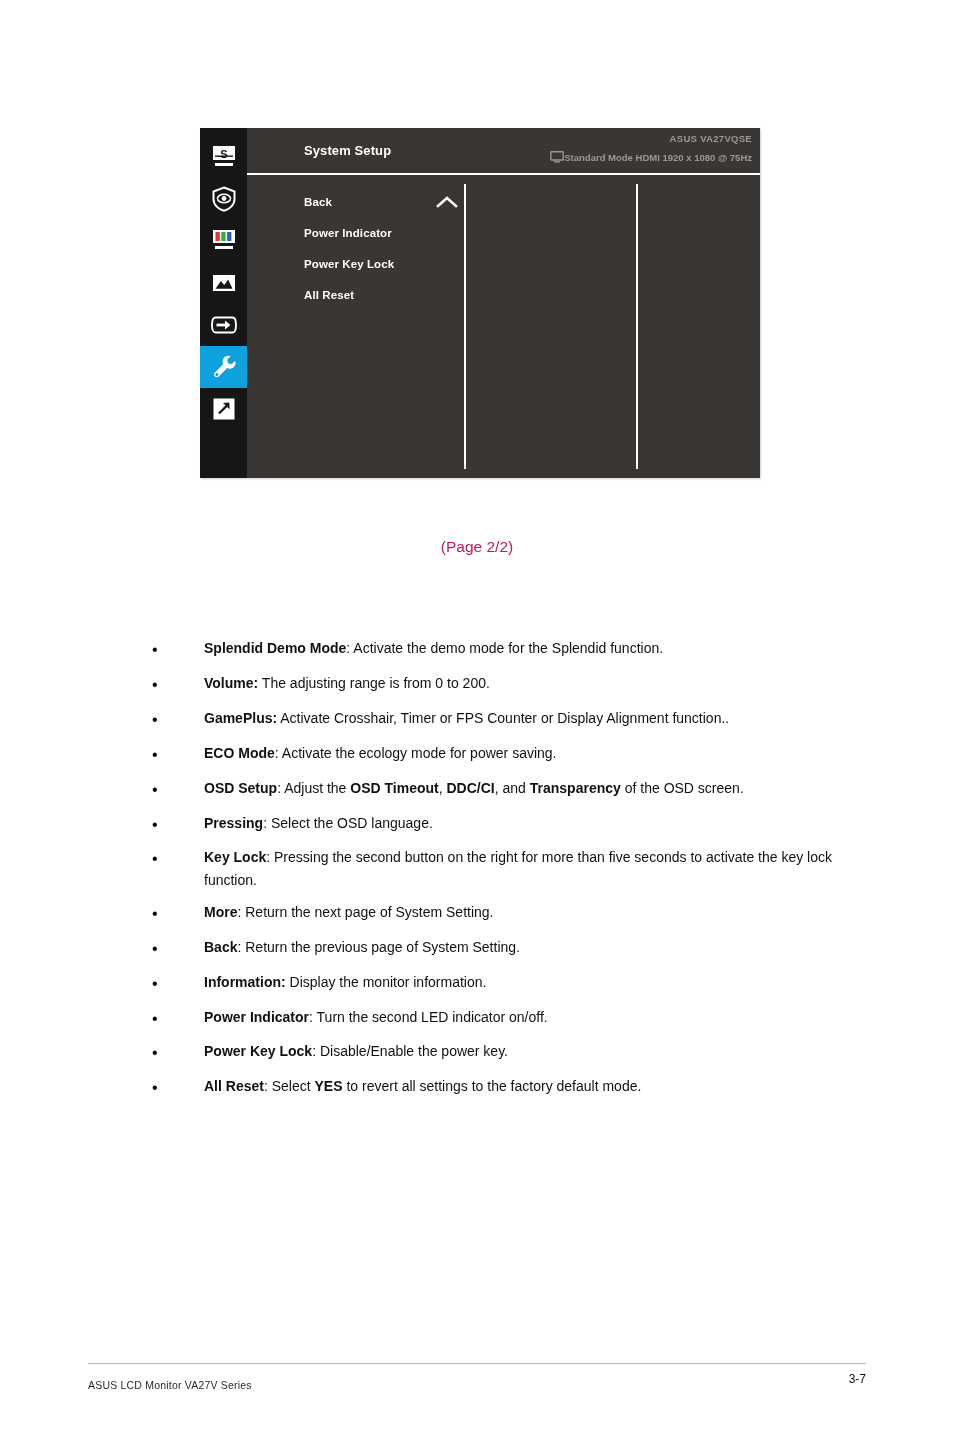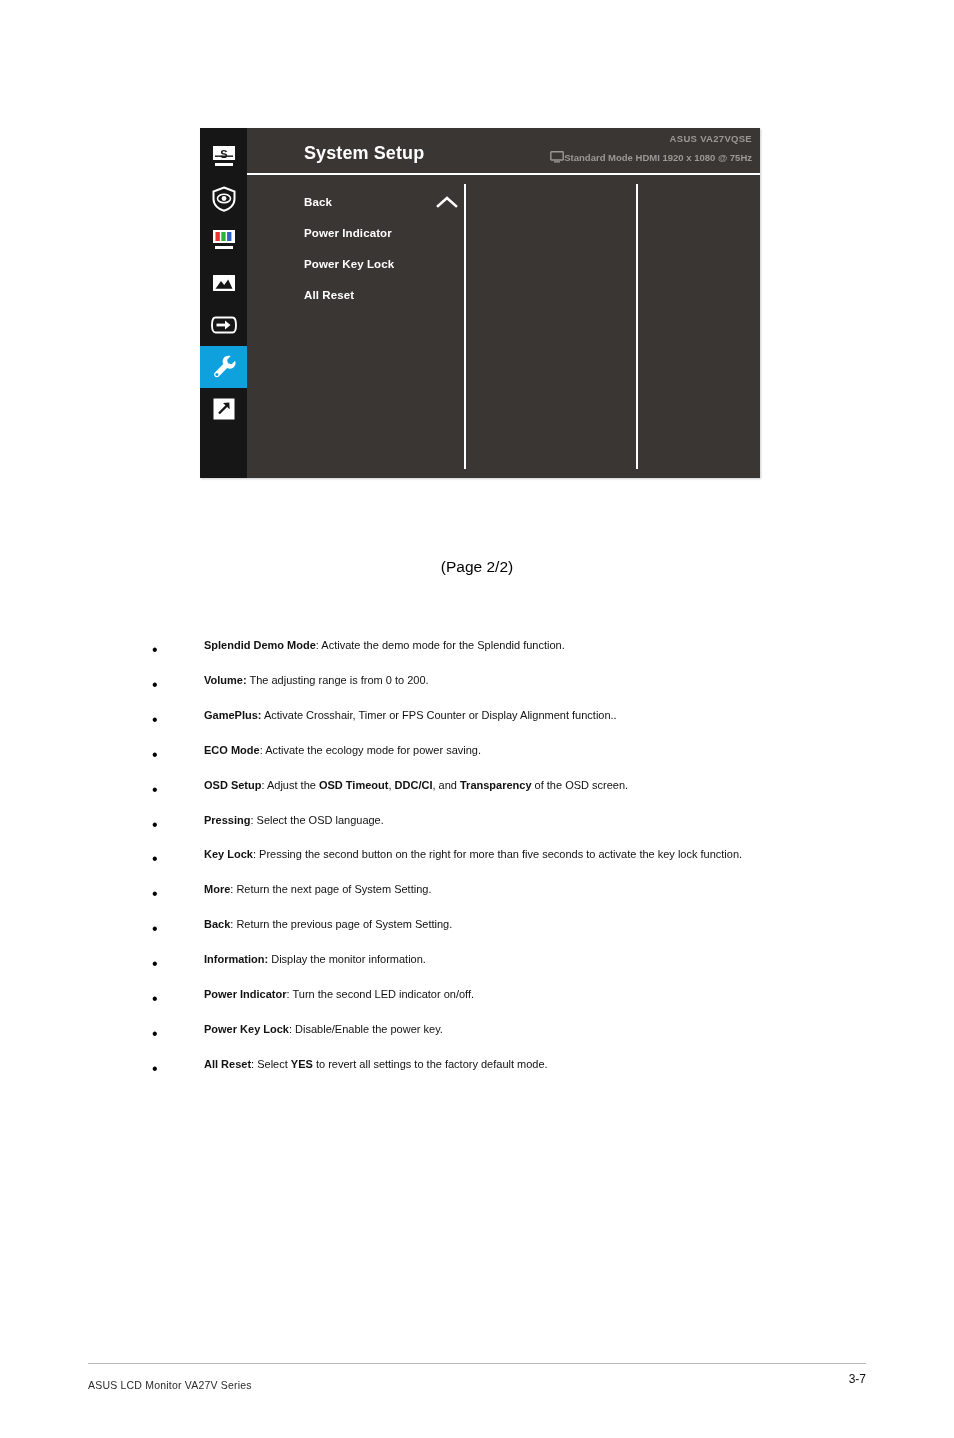--- a/index.html
+++ b/index.html
@@ -60,21 +60,21 @@
   .osd-header {
     height: 47px;
     position: relative;
     border-bottom: 2px solid #ffffff;
     box-sizing: border-box;
   }
   .osd-title {
     position: absolute;
     left: 57px;
     top: 15px;
-    font-size: 18px;
+    font-size: 13px;
     font-weight: bold;
     color: #ffffff;
     letter-spacing: 0.1px;
   }
   .osd-model {
     position: absolute;
     right: 8px;
     top: 5px;
     font-size: 9.5px;
     font-weight: bold;
@@ -127,25 +127,25 @@
     height: 285px;
     background: #ffffff;
   }
   .osd-divider.d1 { left: 217px; }
   .osd-divider.d2 { left: 389px; }
 
   
   .page-caption {
     position: absolute;
     left: 0;
-    top: 558px;
+    top: 538px;
     width: 954px;
     text-align: center;
     font-size: 15.5px;
-    color: #000000;
+    color: #be185d;
   }
 
   
   .bullets {
     position: absolute;
     left: 152px;
     top: 637px;
     width: 700px;
   }
   .bullet {
@@ -154,21 +154,21 @@
     margin-bottom: 9px;
   }
   .bullet-dot {
     flex: 0 0 52px;
     font-size: 16px;
     line-height: 1.62;
     color: #000000;
   }
   .bullet-text {
     flex: 1 1 auto;
-    font-size: 11px;
+    font-size: 14px;
     line-height: 1.62;
     color: #111111;
   }
   .bullet-text b { font-weight: bold; }
 
   
   .footer-rule {
     position: absolute;
     left: 88px;
     top: 1363px;

